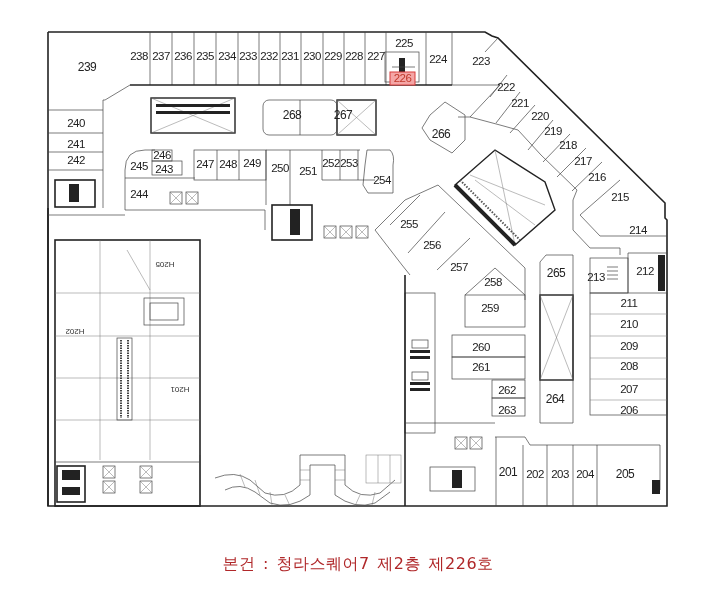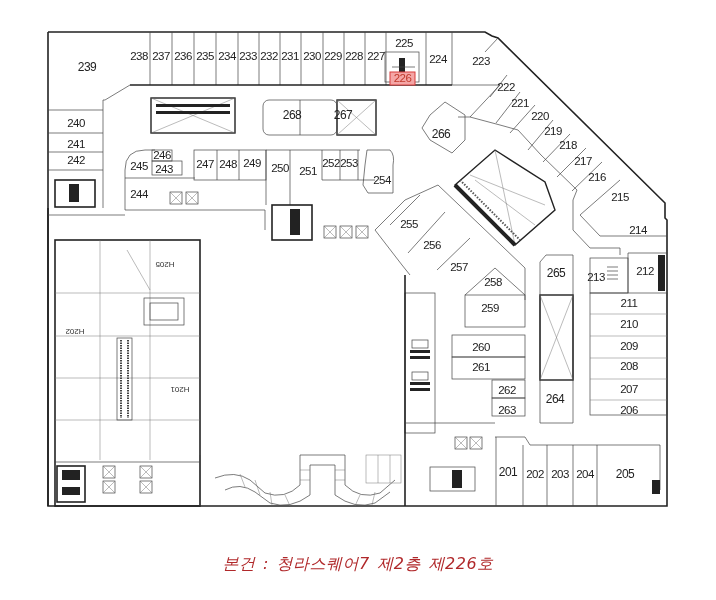--- a/index.html
+++ b/index.html
@@ -9,21 +9,21 @@
     .thin { fill: none; stroke: #444; stroke-width: 0.7; }
     .hair { fill: none; stroke: #777; stroke-width: 0.5; }
     .void { fill: none; stroke: #222; stroke-width: 1.4; }
     .dark { fill: #222; }
     .unit-label { font-family: "Liberation Sans", sans-serif; font-size: 11.5px; fill: #222; text-anchor: middle; dominant-baseline: middle; letter-spacing: -0.5px; }
     .unit-label.big { font-size: 12px; }
     .mirror-label { font-family: "Liberation Sans", sans-serif; font-size: 8px; fill: #333; text-anchor: middle; dominant-baseline: middle; }
     .hl-rect { fill: #f4a6a6; stroke: #d83c3c; stroke-width: 1; }
     .hl-text { font-family: "Liberation Sans", sans-serif; font-size: 11.5px; fill: #c0392b; text-anchor: middle; dominant-baseline: middle; letter-spacing: -0.5px; }
     #caption { position: absolute; left: 0; width: 716px; top: 554px; text-align: center; color: #b0282a; font-size: 16px; font-family: "DejaVu Sans", sans-serif; letter-spacing: 0.5px; }
-    #caption span { margin: 0 1px; font-style: italic; }
+    #caption span { margin: 0 1px; }
   </style>
 </head>
 <body>
 
 <svg id="plan" viewBox="0 0 716 530" xmlns="http://www.w3.org/2000/svg">
 
   <g>
     <polyline class="wall" points="48,32 452,32 485,32 492,36 498,38 665,203 665,218 667,220 667,506 405,506"></polyline>
     <polyline class="wall" points="48,32 48,506 405,506"></polyline>
     <line class="wall" x1="48" y1="208" x2="48" y2="506"></line>

